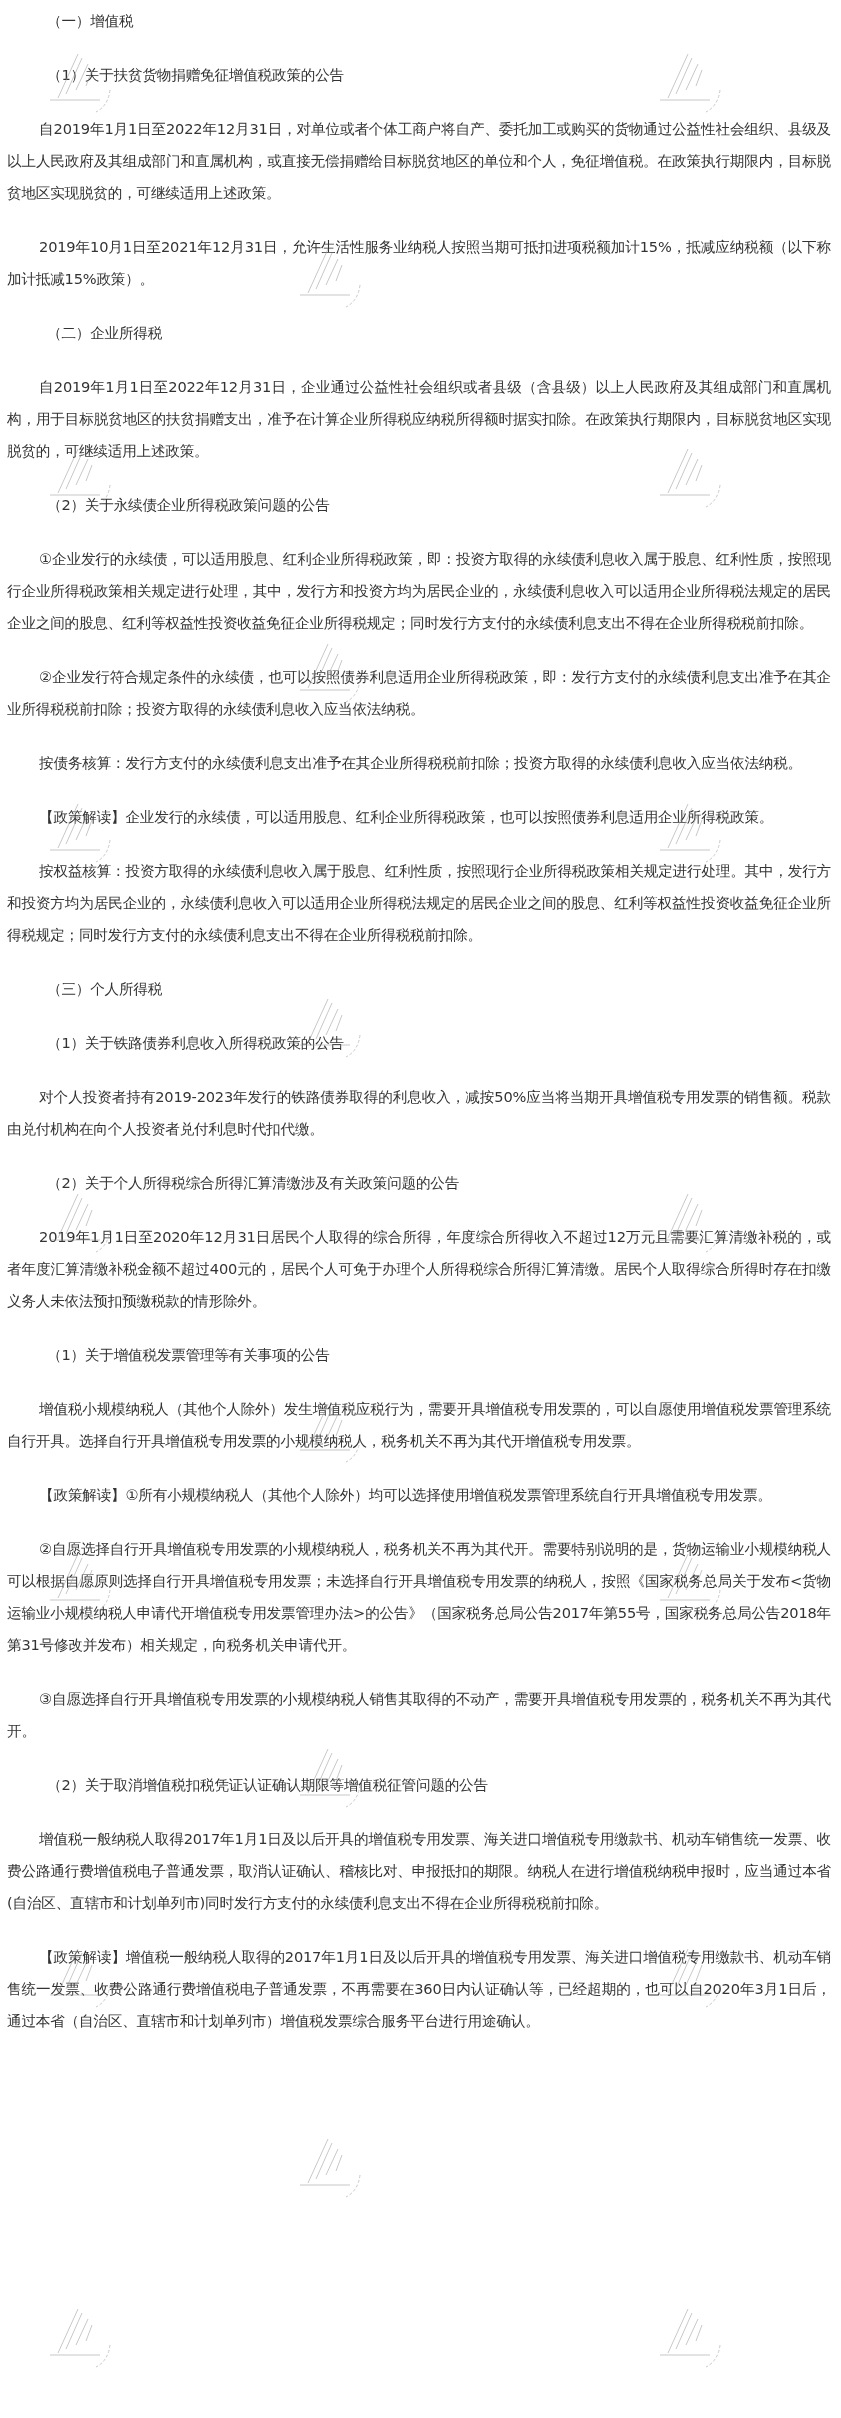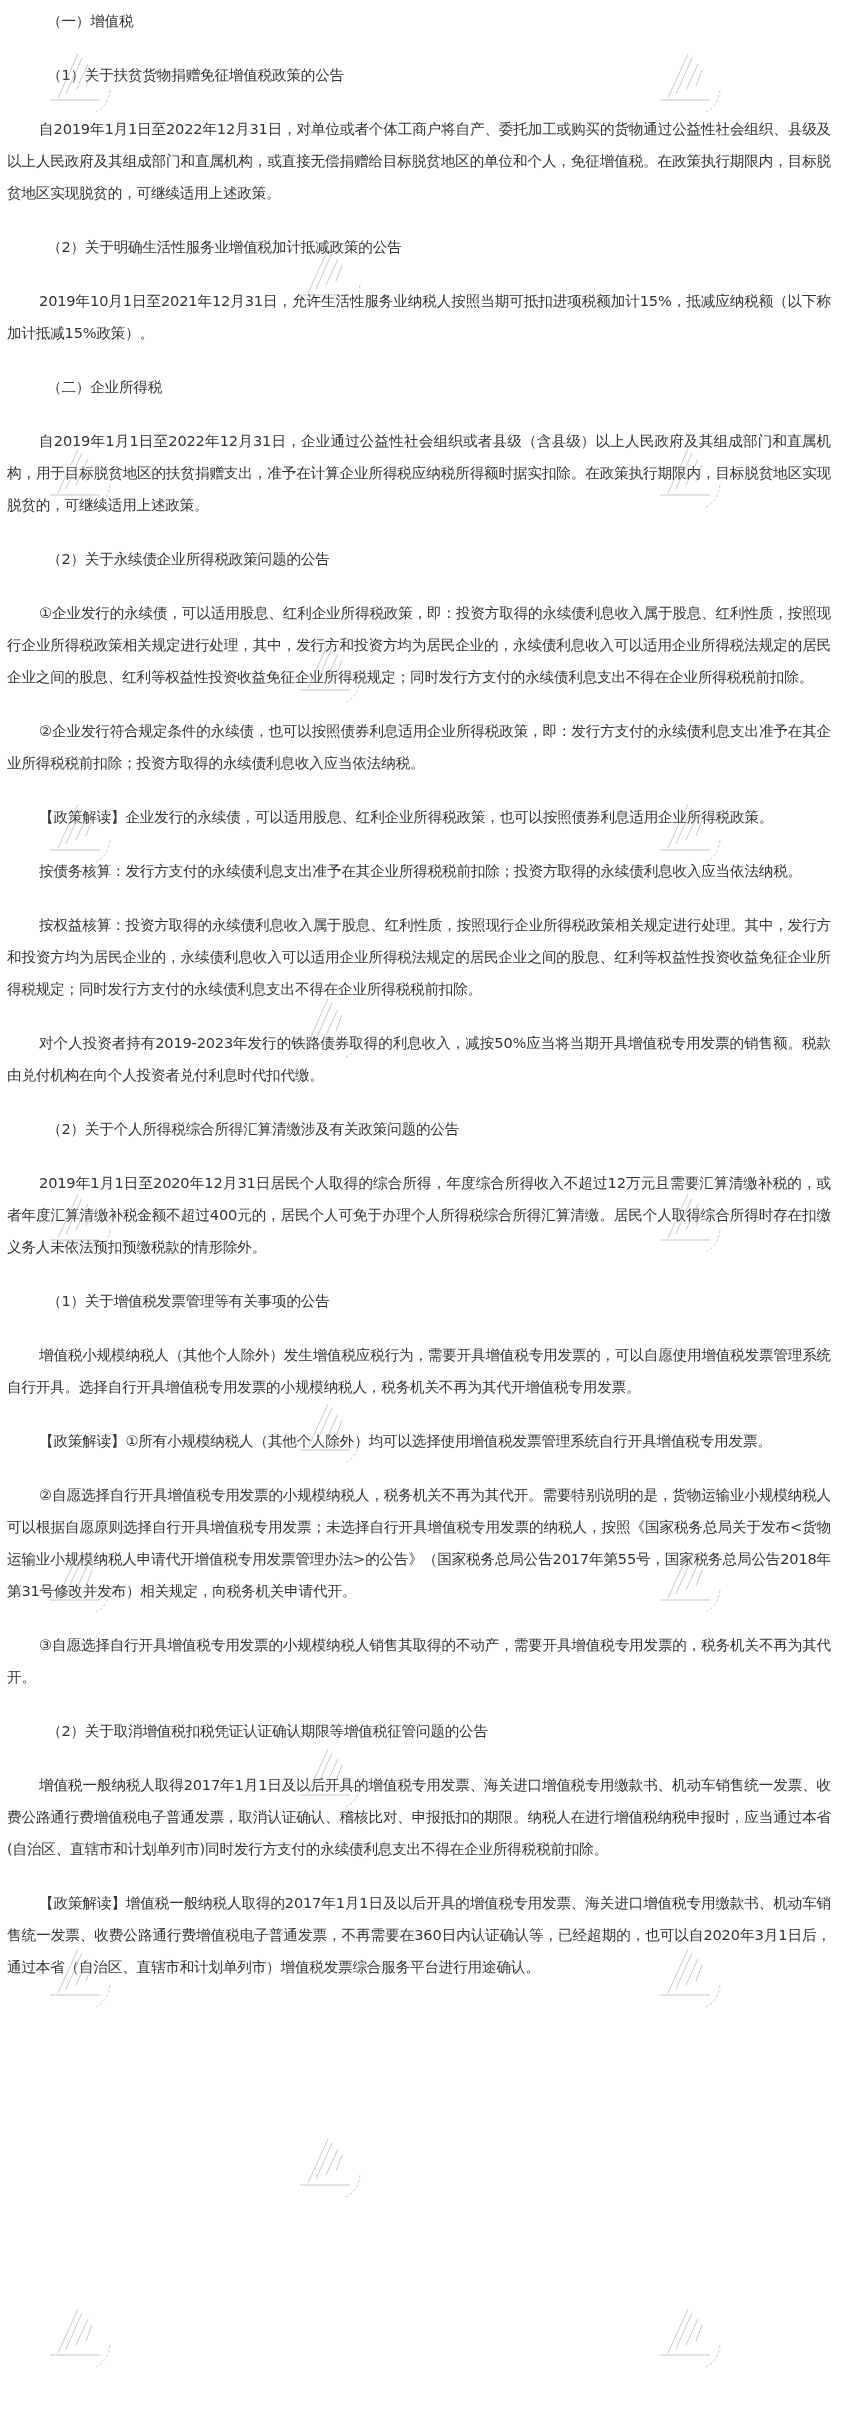--- a/index.html
+++ b/index.html
@@ -20,30 +20,31 @@
   }
   .watermark svg { width: 100%; height: 100%; }
 </style>
 </head>
 <body>
 
 <div class="article" id="article">
     <p class="heading first">（一）增值税</p>
     <p class="heading">（1）关于扶贫货物捐赠免征增值税政策的公告</p>
     <p>自2019年1月1日至2022年12月31日，对单位或者个体工商户将自产、委托加工或购买的货物通过公益性社会组织、县级及以上人民政府及其组成部门和直属机构，或直接无偿捐赠给目标脱贫地区的单位和个人，免征增值税。在政策执行期限内，目标脱贫地区实现脱贫的，可继续适用上述政策。</p>
-    <p class="heading">（2）关于明确生活性服务业增值税加计抵减政策的公告</p>
     <p>2019年10月1日至2021年12月31日，允许生活性服务业纳税人按照当期可抵扣进项税额加计15%，抵减应纳税额（以下称加计抵减15%政策）。</p>
     <p class="heading">（二）企业所得税</p>
     <p>自2019年1月1日至2022年12月31日，企业通过公益性社会组织或者县级（含县级）以上人民政府及其组成部门和直属机构，用于目标脱贫地区的扶贫捐赠支出，准予在计算企业所得税应纳税所得额时据实扣除。在政策执行期限内，目标脱贫地区实现脱贫的，可继续适用上述政策。</p>
     <p class="heading">（2）关于永续债企业所得税政策问题的公告</p>
     <p>①企业发行的永续债，可以适用股息、红利企业所得税政策，即：投资方取得的永续债利息收入属于股息、红利性质，按照现行企业所得税政策相关规定进行处理，其中，发行方和投资方均为居民企业的，永续债利息收入可以适用企业所得税法规定的居民企业之间的股息、红利等权益性投资收益免征企业所得税规定；同时发行方支付的永续债利息支出不得在企业所得税税前扣除。</p>
     <p>②企业发行符合规定条件的永续债，也可以按照债券利息适用企业所得税政策，即：发行方支付的永续债利息支出准予在其企业所得税税前扣除；投资方取得的永续债利息收入应当依法纳税。</p>
+    <p>按债务核算：发行方支付的永续债利息支出准予在其企业所得税税前扣除；投资方取得的永续债利息收入应当依法纳税。</p>
     <p>【政策解读】企业发行的永续债，可以适用股息、红利企业所得税政策，也可以按照债券利息适用企业所得税政策。</p>
-    <p>按债务核算：发行方支付的永续债利息支出准予在其企业所得税税前扣除；投资方取得的永续债利息收入应当依法纳税。</p>
     <p>按权益核算：投资方取得的永续债利息收入属于股息、红利性质，按照现行企业所得税政策相关规定进行处理。其中，发行方和投资方均为居民企业的，永续债利息收入可以适用企业所得税法规定的居民企业之间的股息、红利等权益性投资收益免征企业所得税规定；同时发行方支付的永续债利息支出不得在企业所得税税前扣除。</p>
+    <p class="heading">（三）个人所得税</p>
+    <p class="heading">（1）关于铁路债券利息收入所得税政策的公告</p>
     <p>对个人投资者持有2019-2023年发行的铁路债券取得的利息收入，减按50%应当将当期开具增值税专用发票的销售额。税款由兑付机构在向个人投资者兑付利息时代扣代缴。</p>
     <p class="heading">（2）关于个人所得税综合所得汇算清缴涉及有关政策问题的公告</p>
     <p>2019年1月1日至2020年12月31日居民个人取得的综合所得，年度综合所得收入不超过12万元且需要汇算清缴补税的，或者年度汇算清缴补税金额不超过400元的，居民个人可免于办理个人所得税综合所得汇算清缴。居民个人取得综合所得时存在扣缴义务人未依法预扣预缴税款的情形除外。</p>
     <p class="heading">（1）关于增值税发票管理等有关事项的公告</p>
     <p>增值税小规模纳税人（其他个人除外）发生增值税应税行为，需要开具增值税专用发票的，可以自愿使用增值税发票管理系统自行开具。选择自行开具增值税专用发票的小规模纳税人，税务机关不再为其代开增值税专用发票。</p>
     <p>【政策解读】①所有小规模纳税人（其他个人除外）均可以选择使用增值税发票管理系统自行开具增值税专用发票。</p>
     <p>②自愿选择自行开具增值税专用发票的小规模纳税人，税务机关不再为其代开。需要特别说明的是，货物运输业小规模纳税人可以根据自愿原则选择自行开具增值税专用发票；未选择自行开具增值税专用发票的纳税人，按照《国家税务总局关于发布&lt;货物运输业小规模纳税人申请代开增值税专用发票管理办法&gt;的公告》（国家税务总局公告2017年第55号，国家税务总局公告2018年第31号修改并发布）相关规定，向税务机关申请代开。</p>
     <p>③自愿选择自行开具增值税专用发票的小规模纳税人销售其取得的不动产，需要开具增值税专用发票的，税务机关不再为其代开。</p>
     <p class="heading">（2）关于取消增值税扣税凭证认证确认期限等增值税征管问题的公告</p>
     <p>增值税一般纳税人取得2017年1月1日及以后开具的增值税专用发票、海关进口增值税专用缴款书、机动车销售统一发票、收费公路通行费增值税电子普通发票，取消认证确认、稽核比对、申报抵扣的期限。纳税人在进行增值税纳税申报时，应当通过本省(自治区、直辖市和计划单列市)同时发行方支付的永续债利息支出不得在企业所得税税前扣除。</p>

